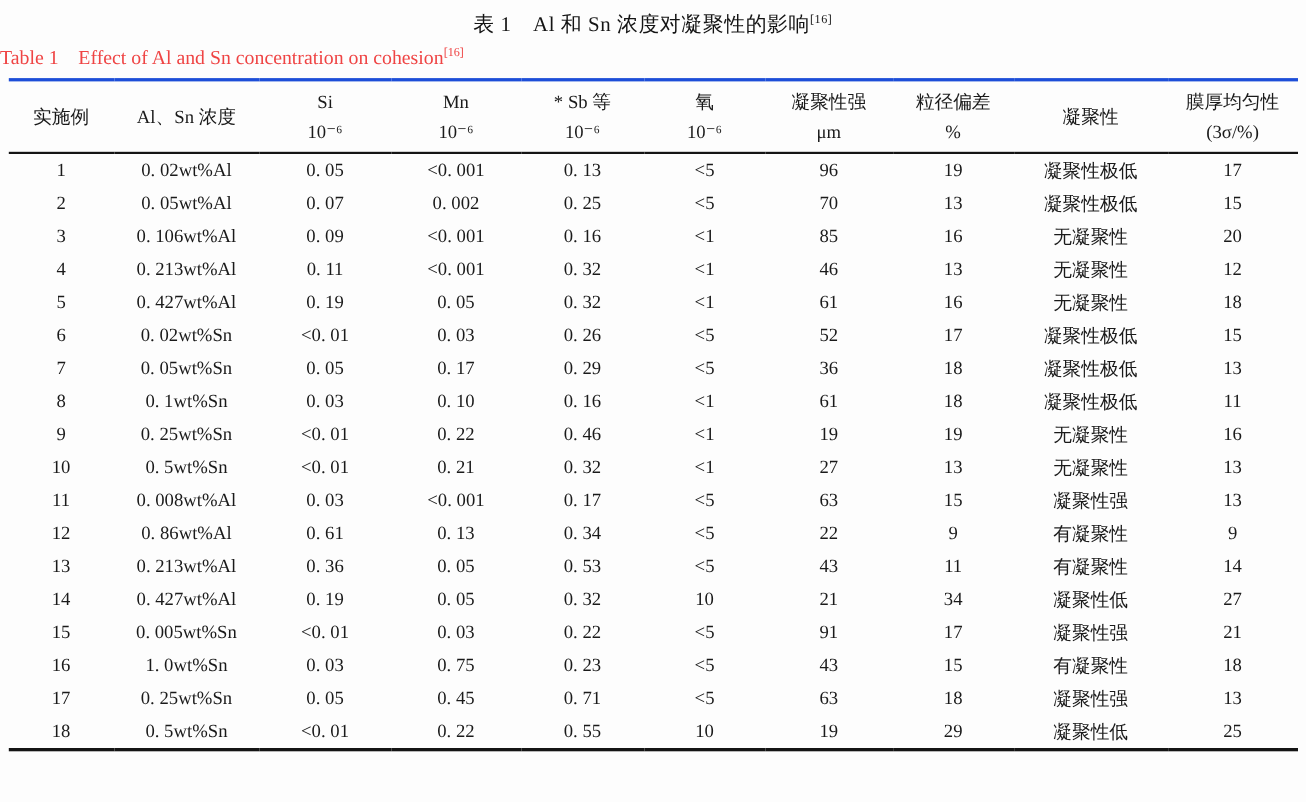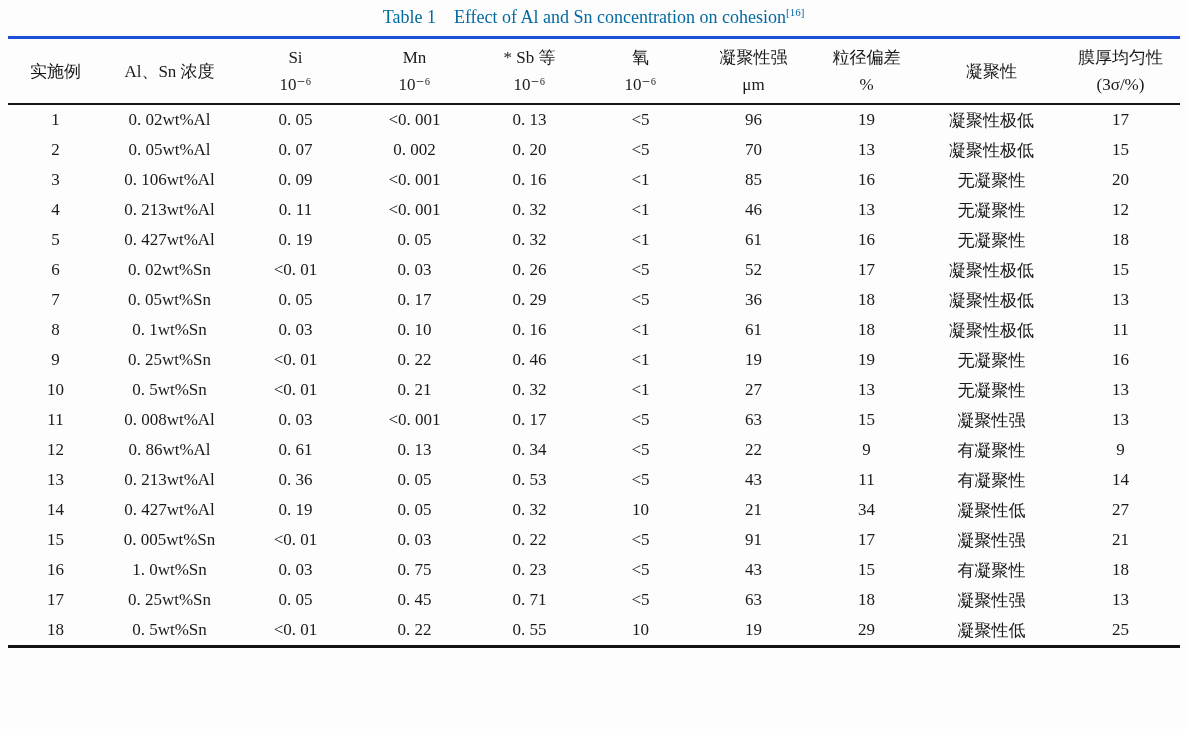--- a/index.html
+++ b/index.html
@@ -14,23 +14,23 @@
 
   .caption-zh {
     padding-top: 9px;
     text-align: center;
     font-size: 19px;
     letter-spacing: 0.5px;
     color: #141414;
   }
   .caption-en {
     margin-top: 5px;
-    text-align: center;
+    text-align: left;
     font-size: 18px;
-    color: #0369a1;
+    color: #ef4444;
   }
   sup.ref { font-size: 11px; vertical-align: super; line-height: 0; }
 
   table.data {
     width: 1172px;
     margin: 7px auto 0 auto;
     border-collapse: collapse;
     table-layout: fixed;
     border-top: 3px solid #1d4ed8;
     border-bottom: 3px solid #141414;
@@ -60,20 +60,21 @@
     font-size: 15.5px;
     color: #1a1a1a;
     letter-spacing: 0.5px;
   }
 </style>
 </head>
 <body>
 
 <div class="page">
 
+  <div class="caption-zh"><span>表 1　Al 和 Sn 浓度对凝聚性的影响</span><sup class="ref">[16]</sup></div>
 
   <div class="caption-en"><span>Table 1　Effect of Al and Sn concentration on cohesion</span><sup class="ref">[16]</sup></div>
 
   <table class="data">
     <colgroup>
       <col style="width:96px">
         <col style="width:132px">
         <col style="width:120px">
       <col style="width:118px">
         <col style="width:112px">
@@ -135,21 +136,21 @@
           <td>96</td>
           <td>19</td>
           <td>凝聚性极低</td>
           <td>17</td>
         </tr>
         <tr>
           <td>2</td>
           <td>0. 05wt%Al</td>
           <td>0. 07</td>
           <td>0. 002</td>
-          <td>0. 20</td>
+          <td>0. 25</td>
           <td>&lt;5</td>
           <td>70</td>
           <td>13</td>
           <td>凝聚性极低</td>
           <td>15</td>
         </tr>
         <tr>
           <td>3</td>
           <td>0. 106wt%Al</td>
           <td>0. 09</td>

